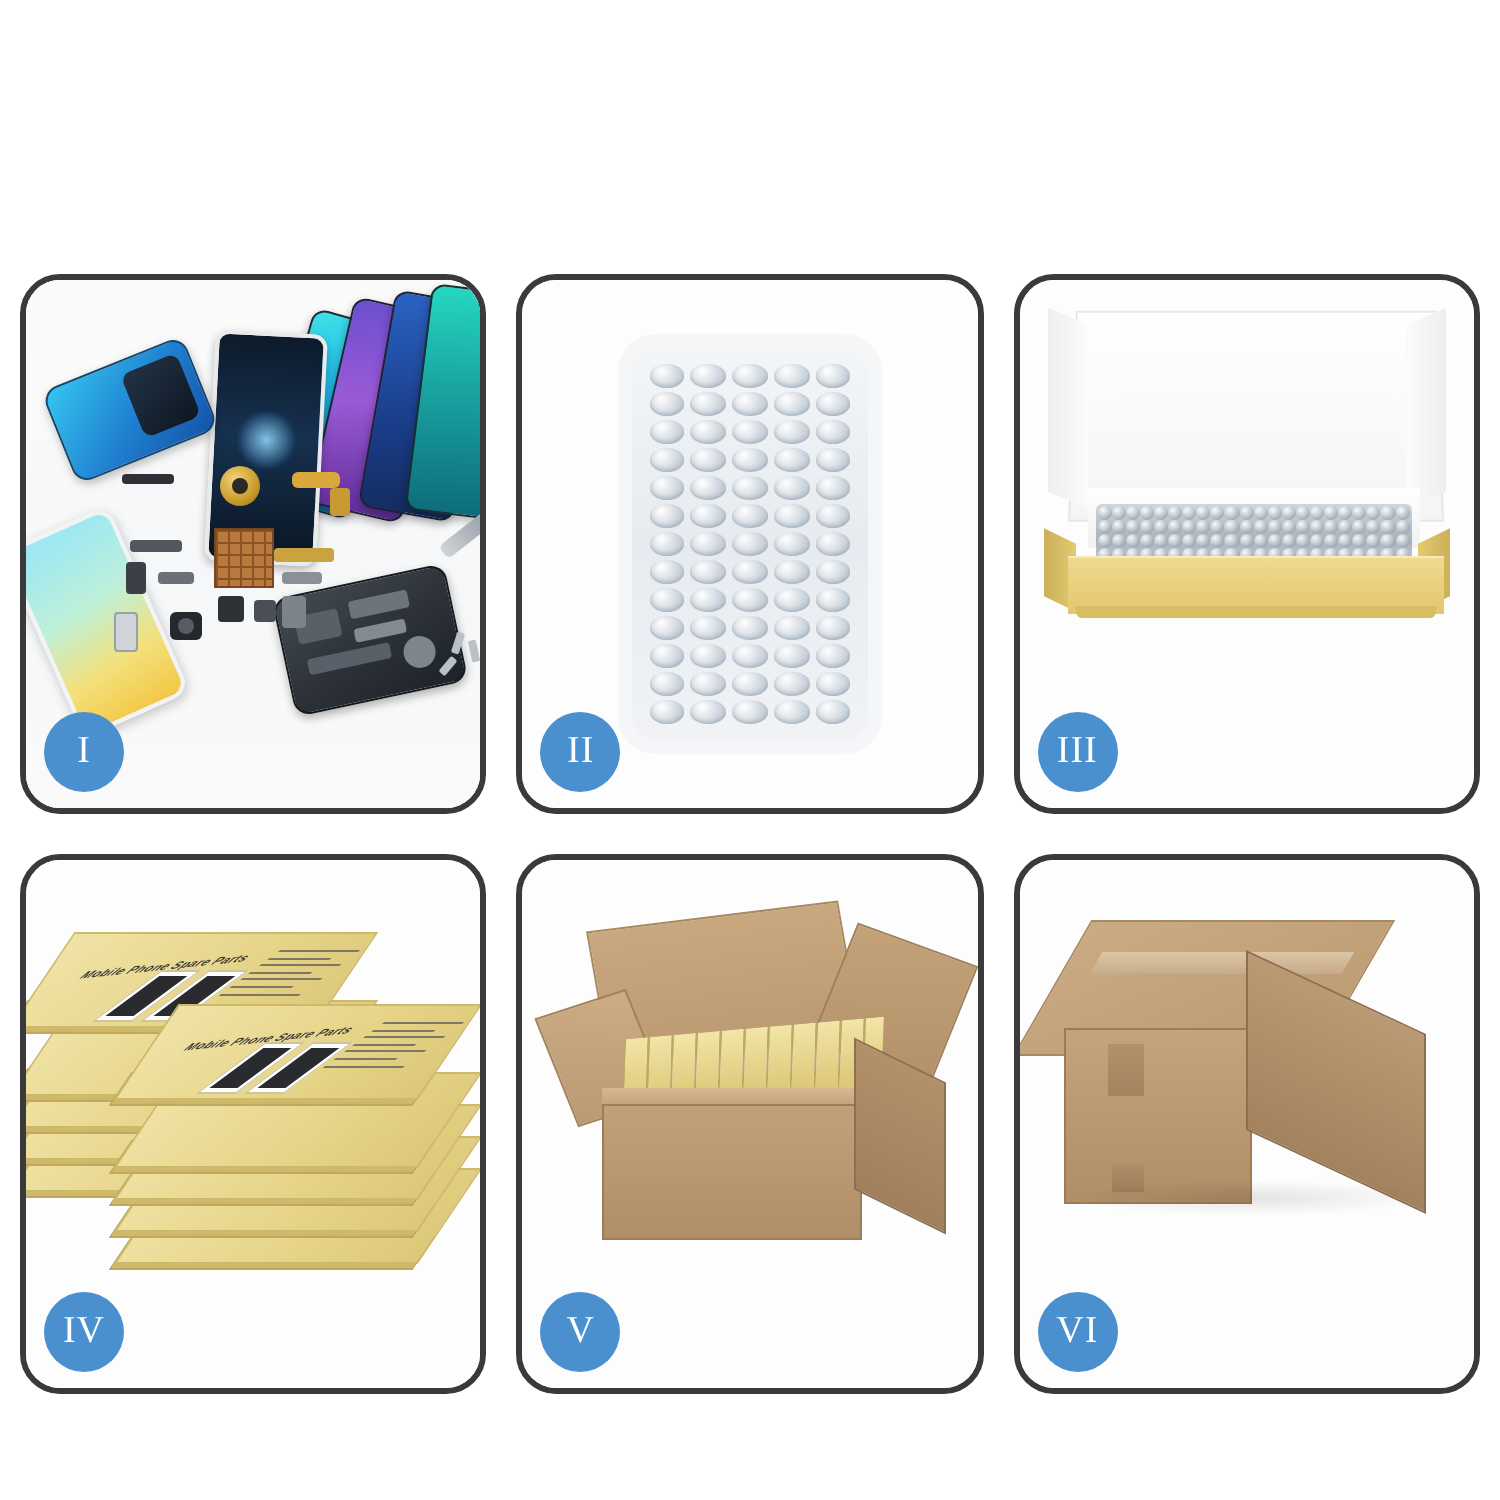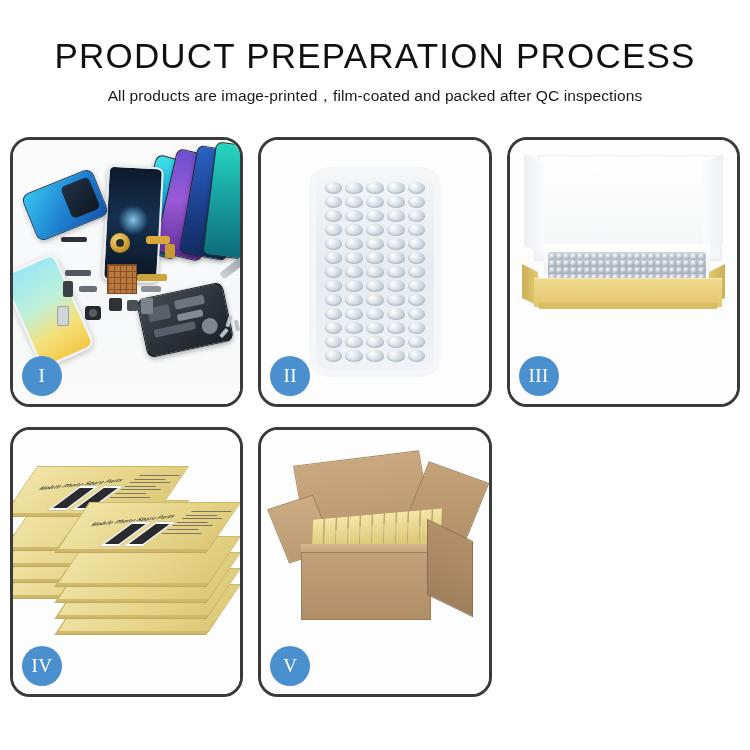--- a/index.html
+++ b/index.html
@@ -205,24 +205,20 @@
   .c6-tape3{position:absolute;left:30px;top:122px;width:16px;height:14px;
     background:linear-gradient(180deg,#ae8e68,#9e7e59);}
   .c6-shadow{position:absolute;left:10px;top:130px;width:180px;height:18px;
     background:radial-gradient(ellipse at 50% 50%,rgba(0,0,0,.10),transparent 70%);}
 </style>
 </head>
 <body>
 
 <div class="page">
 
-  <div class="header">
-    <h1 class="title">PRODUCT PREPARATION PROCESS</h1>
-    <p class="subtitle">All products are image-printed，film-coated and packed after QC inspections</p>
-  </div>
 
   <div class="grid">
 
     <div class="panel">
       <div class="scene">
         <div class="p1-bg"></div>
         <div class="phone ph-fan1"></div>
         <div class="phone ph-fan2"></div>
         <div class="phone ph-fan3"></div>
         <div class="phone ph-fan4"></div>
@@ -546,15 +542,29 @@
               <i style="left: 120px;"></i>
             </div>
           <div class="c5-toplip"></div>
           <div class="c5-front"></div>
           <div class="c5-rightface"></div>
         </div>
       </div>
       <div class="badge">V</div>
     </div>
 
+    <div class="panel">
+      <div class="scene">
+        <div class="c6">
+          <div class="c6-top"></div>
+          <div class="c6-tape"></div>
+          <div class="c6-left"></div>
+          <div class="c6-right"></div>
+          <div class="c6-tape2"></div>
+          <div class="c6-tape3"></div>
+          <div class="c6-shadow"></div>
+        </div>
+      </div>
+      <div class="badge">VI</div>
+    </div>
 
   </div>
 </div>
 
 </body></html>

